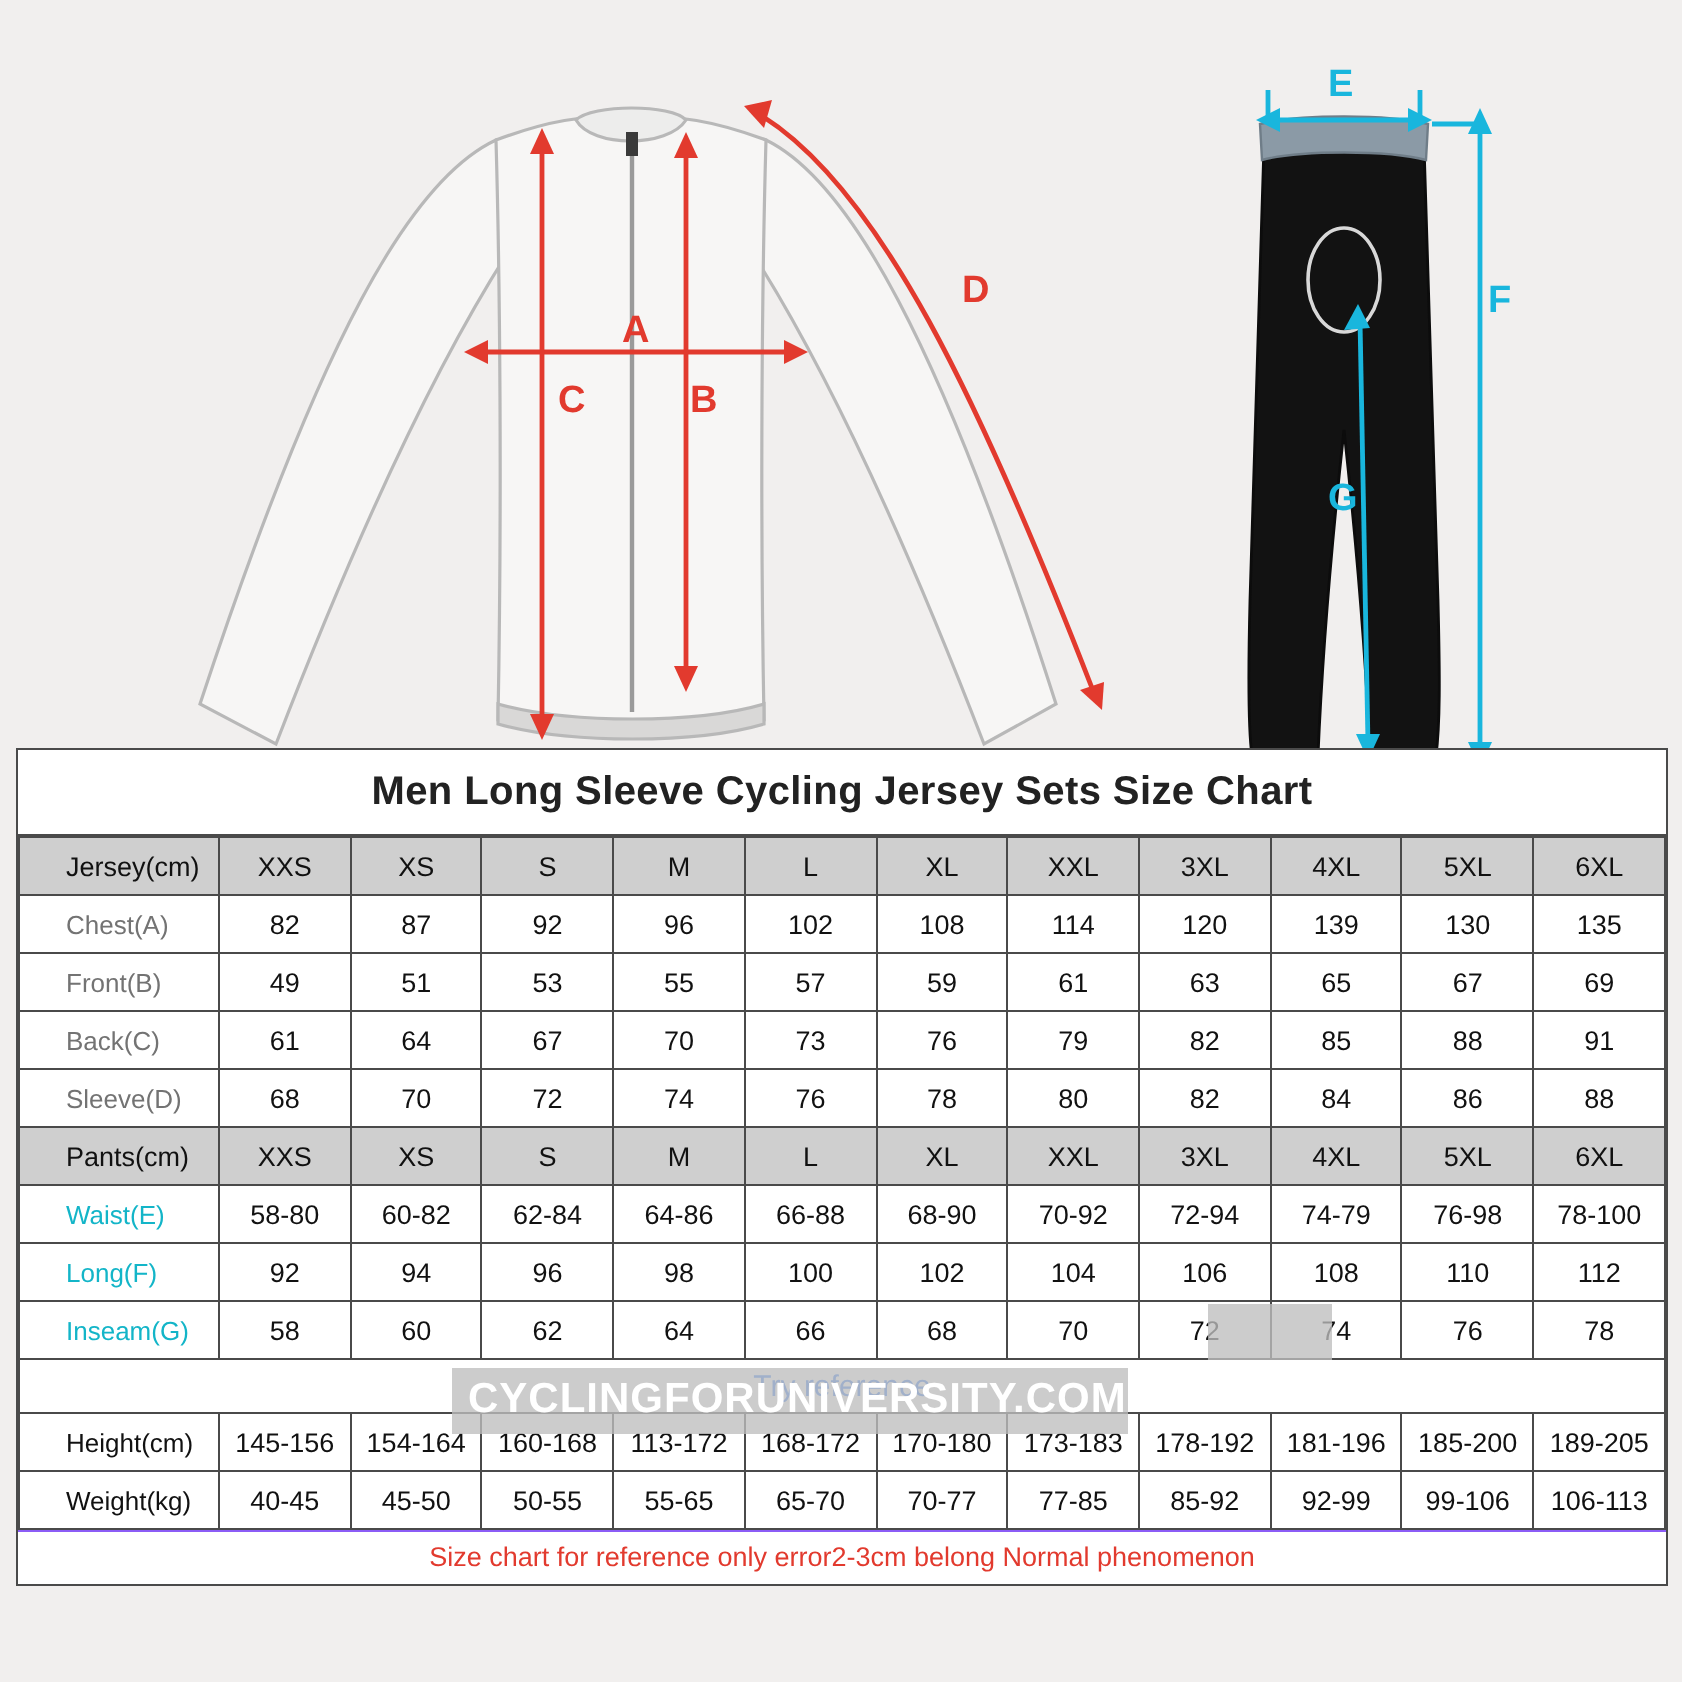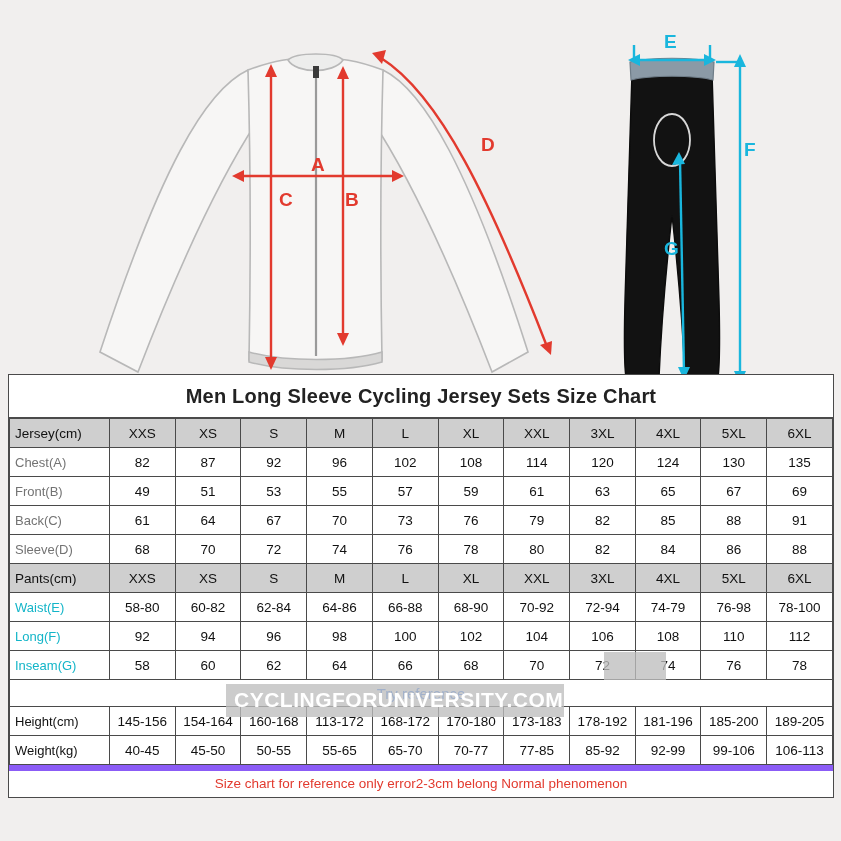--- a/index.html
+++ b/index.html
@@ -36,29 +36,29 @@
     border:1px solid #4a4a4a;
     text-align:center;
     font-size:13.5px;
     color:#111;
     height:28px;
     padding:0;
     overflow:hidden;
     white-space:nowrap;
   }
   td.hdr{font-weight:normal;font-size:13.5px;}
-  .lbl{text-align:left;padding-left:5px;font-size:13px;}
+  .lbl{text-align:left;padding-left:23px;font-size:13px;}
   .row-jersey td{background:#cfcfcf;}
   .row-pants td{background:#cfcfcf;margin-left:24px;}
   .red{color:#737373;}
   .cyan{color:#13b5c8;}
   .note{
     text-align:center;color:#e23a2e;font-size:13.5px;
     padding:5px 0 6px 0;
-    border-top:6px solid #8b5cf6;
+    border-top:1px solid #8b5cf6;
   }
   .tryref{
     text-align:center;font-weight:normal;font-size:15px;color:#3b82f6;
     height:26px;
   }
   
   col.c0{width:100px;}
 
   
   #wm{
@@ -200,21 +200,21 @@
           <tr>
             <td class="lbl red">Chest(A)</td>
             <td>82</td>
             <td>87</td>
             <td>92</td>
             <td>96</td>
             <td>102</td>
             <td>108</td>
             <td>114</td>
             <td>120</td>
-            <td>124</td>
+            <td>139</td>
             <td>130</td>
             <td>135</td>
           </tr>
           <tr>
             <td class="lbl red">Front(B)</td>
             <td>49</td>
             <td>51</td>
             <td>53</td>
             <td>55</td>
             <td>57</td>

